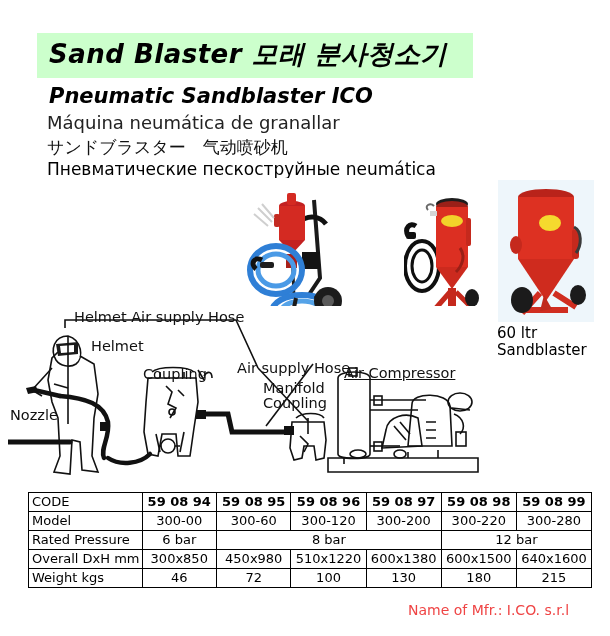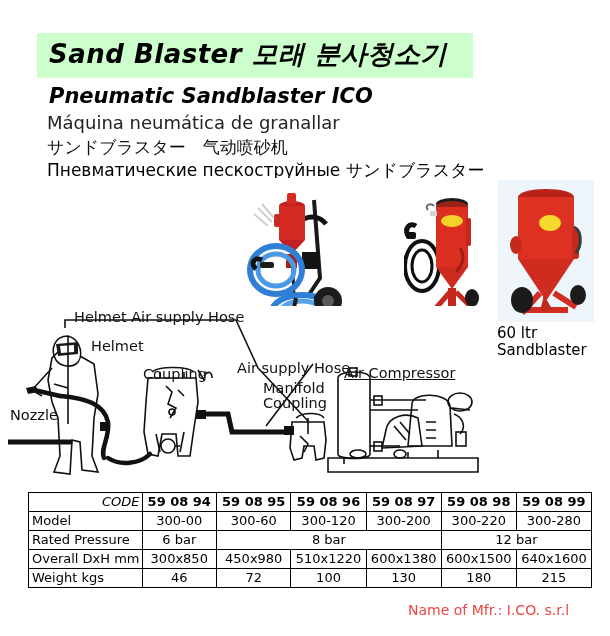--- a/index.html
+++ b/index.html
@@ -167,21 +167,21 @@
     font-weight: bold;
     font-size: 13px;
   }
   .spec-table th.rowhead,
   .spec-table td.rowhead {
     text-align: left;
     padding-left: 3px;
     font-weight: normal;
     width: 98px;
   }
-  .spec-table th.rowhead { text-align: right; font-weight: normal; font-style: italic; }
+  .spec-table th.rowhead { text-align: left; font-weight: normal; }
   .spec-table col.c-label { width: 98px; }
   .spec-table col.c-data  { width: 77px; }
 
   .footer-note {
     position: absolute;
     left: 408px;
     top: 602px;
     font-size: 14px;
     color: #ef4444;
     white-space: nowrap;
@@ -194,21 +194,21 @@
 
 <div class="page">
 
   <div class="title-bar">
     <span class="title-text">Sand Blaster  모래 분사청소기</span>
   </div>
 
   <div class="subtitle-en">Pneumatic Sandblaster ICO</div>
   <div class="subtitle-es">Máquina neumática de granallar</div>
   <div class="subtitle-jp">サンドブラスター　气动喷砂机</div>
-  <div class="subtitle-ru">Пневматические пескоструйные サンドブラスター</div>
+  <div class="subtitle-ru">Пневматические пескоструйные neumática</div>
 
   <div class="photo-center">
     <svg width="140" height="165" viewBox="0 0 140 165">
       <rect x="0" y="0" width="140" height="165" fill="#ffffff"></rect>
 
       <path d="M78 22 L84 100 L72 118" stroke="#1a1a1a" stroke-width="4" fill="none"></path>
       <path d="M55 44 L58 120" stroke="#1a1a1a" stroke-width="3" fill="none"></path>
 
       <path d="M62 45 C72 36, 84 38, 90 46" stroke="#111" stroke-width="5" fill="none"></path>
 

